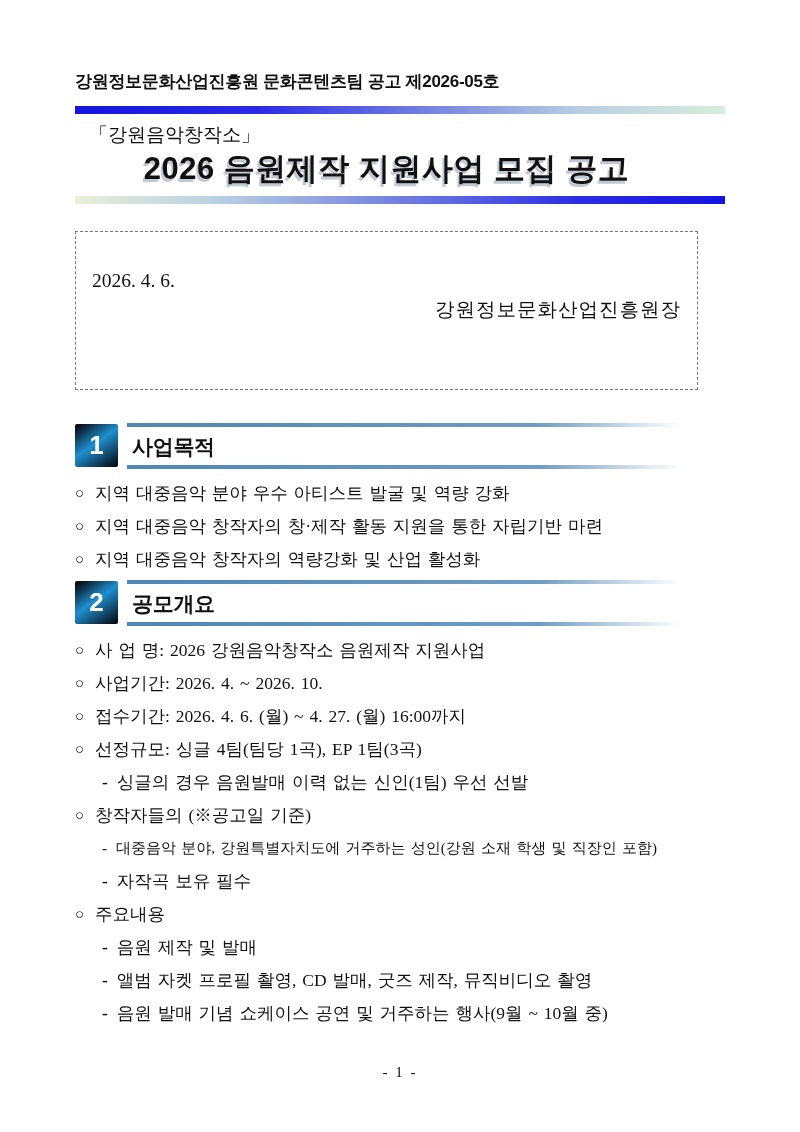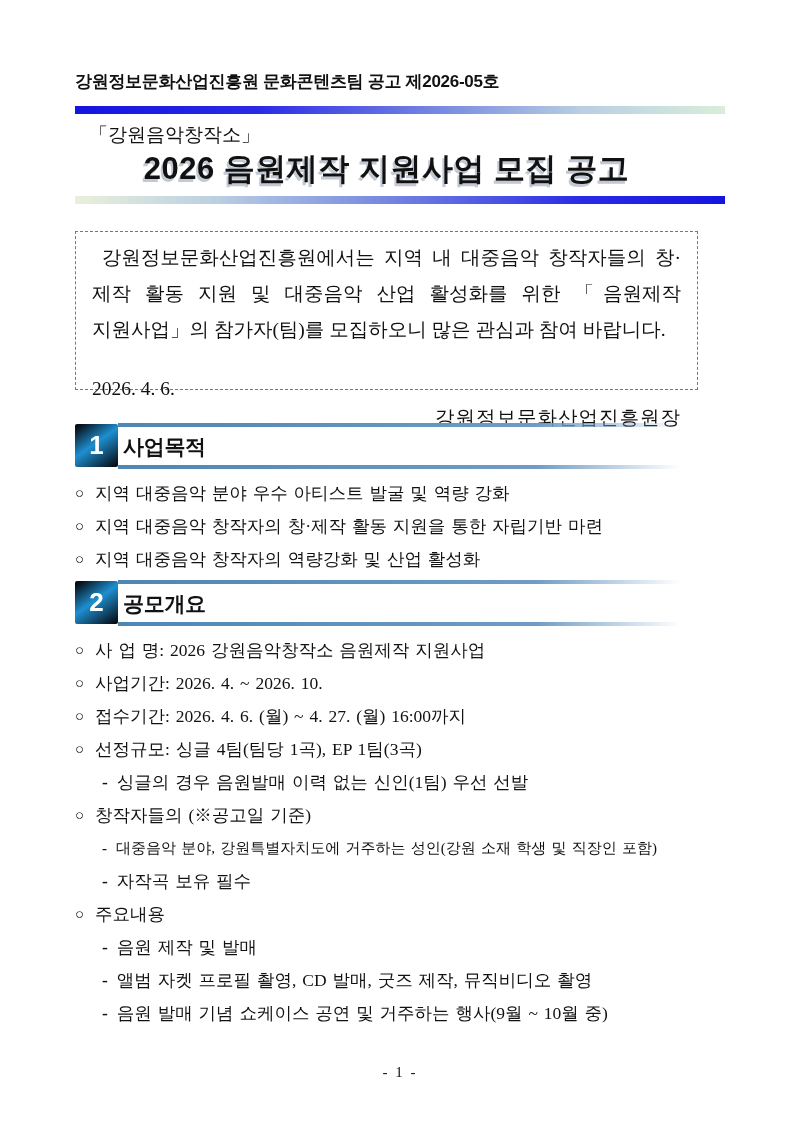--- a/index.html
+++ b/index.html
@@ -40,21 +40,21 @@
   .sec{margin-top:33px;}
   .sec + .sec{margin-top:9px;}
   .sec-head{display:flex;align-items:stretch;height:46px;}
   .badge{
     width:43px;height:43px;flex:0 0 43px;margin-top:1px;
     background:linear-gradient(145deg,var(--badge-dark) 6%,var(--badge-blue) 46%,var(--badge-dark) 96%);
     display:flex;align-items:center;justify-content:center;
     font-family:"Liberation Sans","DejaVu Sans",sans-serif;
     font-weight:bold;font-size:26px;color:#fff;border-radius:2px;
   }
-  .head-right{flex:1;display:flex;flex-direction:column;justify-content:space-between;gap:8px;}
+  .head-right{flex:1;margin-left:9px;display:flex;flex-direction:column;justify-content:space-between;gap:8px;}
   .rule{height:4px;background:linear-gradient(to right,var(--rule-blue) 0%,#6f9cc4 72%,rgba(255,255,255,0) 97%);}
   .sec-title{
     font-family:"Liberation Sans","DejaVu Sans",sans-serif;
     font-weight:800;font-size:21px;line-height:21px;padding-left:5px;letter-spacing:-0.3px;
   }
   .items{margin-top:12px;}
   .item{display:flex;line-height:24px;margin-bottom:9px;font-size:17.5px;word-spacing:1.5px;}
   .bullet{flex:0 0 auto;font-weight:bold;font-size:15px;margin-right:11px;transform:translateY(-0.5px);}
   .sub-item{display:flex;line-height:24px;margin-bottom:9px;font-size:17.5px;padding-left:27px;word-spacing:1.5px;}
   .sub-item.small{font-size:15px;white-space:nowrap;}
@@ -74,21 +74,20 @@
 
   <div class="grad-bar bar-top"></div>
 
   <div class="subtitle">「강원음악창작소」</div>
 
   <div class="main-title">2026 음원제작 지원사업 모집 공고</div>
 
   <div class="grad-bar bar-bottom"></div>
 
   <div class="intro-box">
-    <p class="intro-body">강원정보문화산업진흥원에서는 지역 내 대중음악 창작자들의 창·제작 활동 지원 및 대중음악 산업 활성화를 위한 「음원제작 지원사업」의 참가자(팀)를 모집하오니 많은 관심과 참여 바랍니다.</p>
     <div class="intro-date">2026. 4. 6.</div>
     <div class="intro-sig">강원정보문화산업진흥원장</div>
   </div>
 
   <div id="sections">
       <section class="sec">
         <div class="sec-head">
           <div class="badge">
             <span>1</span>
           </div>

